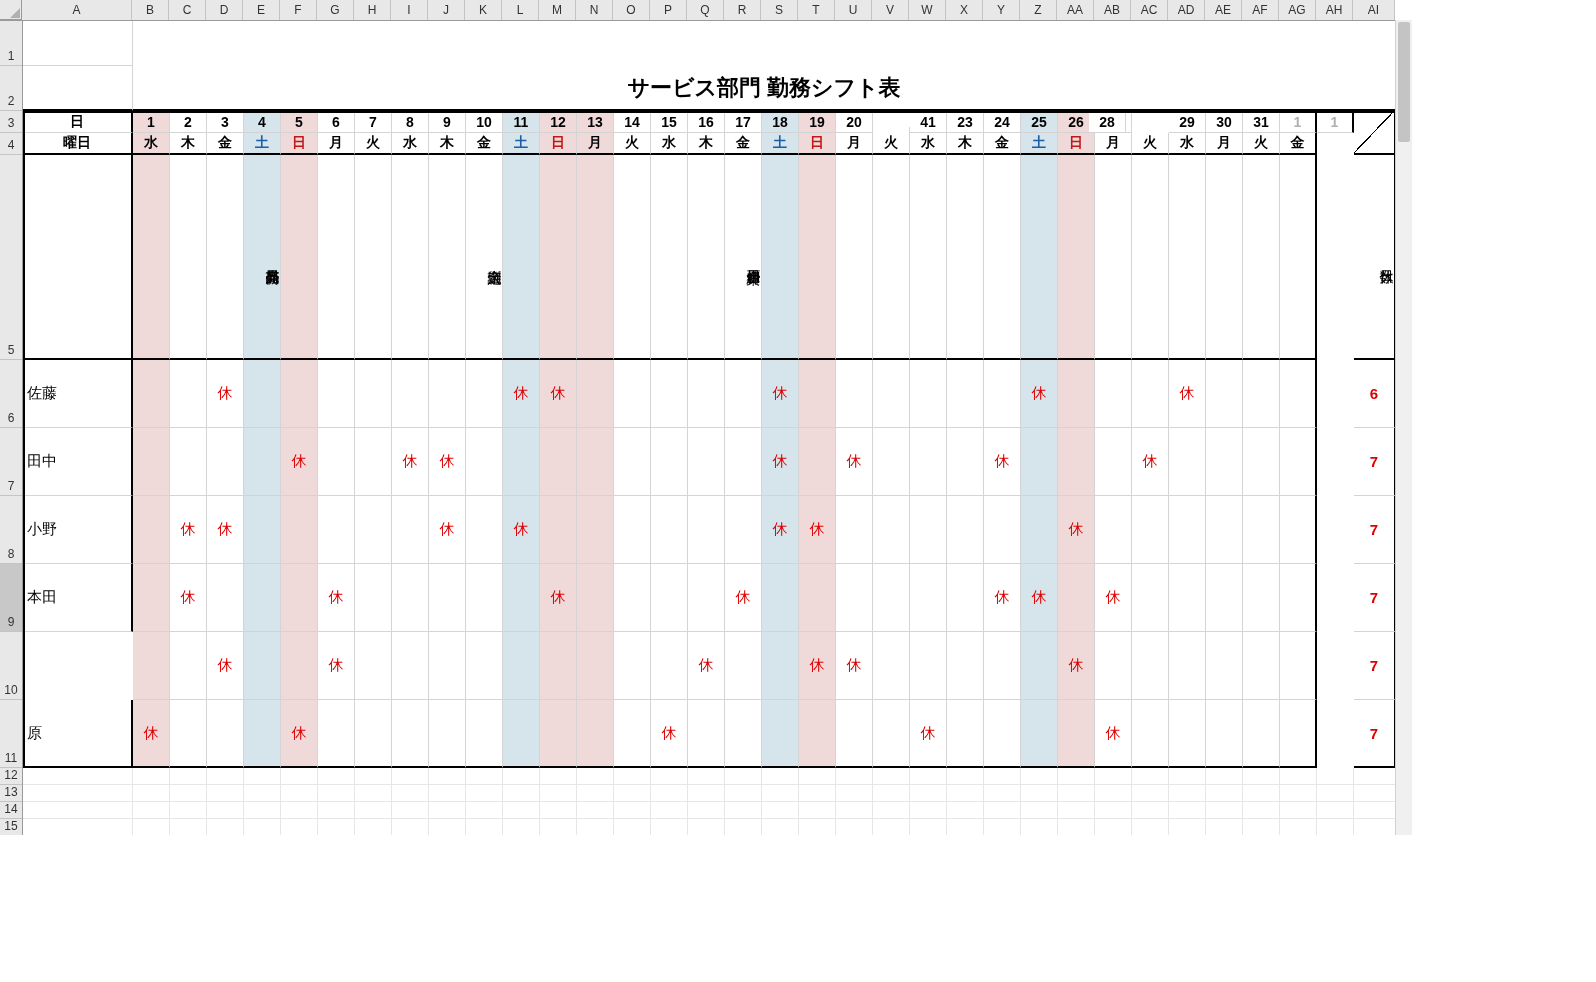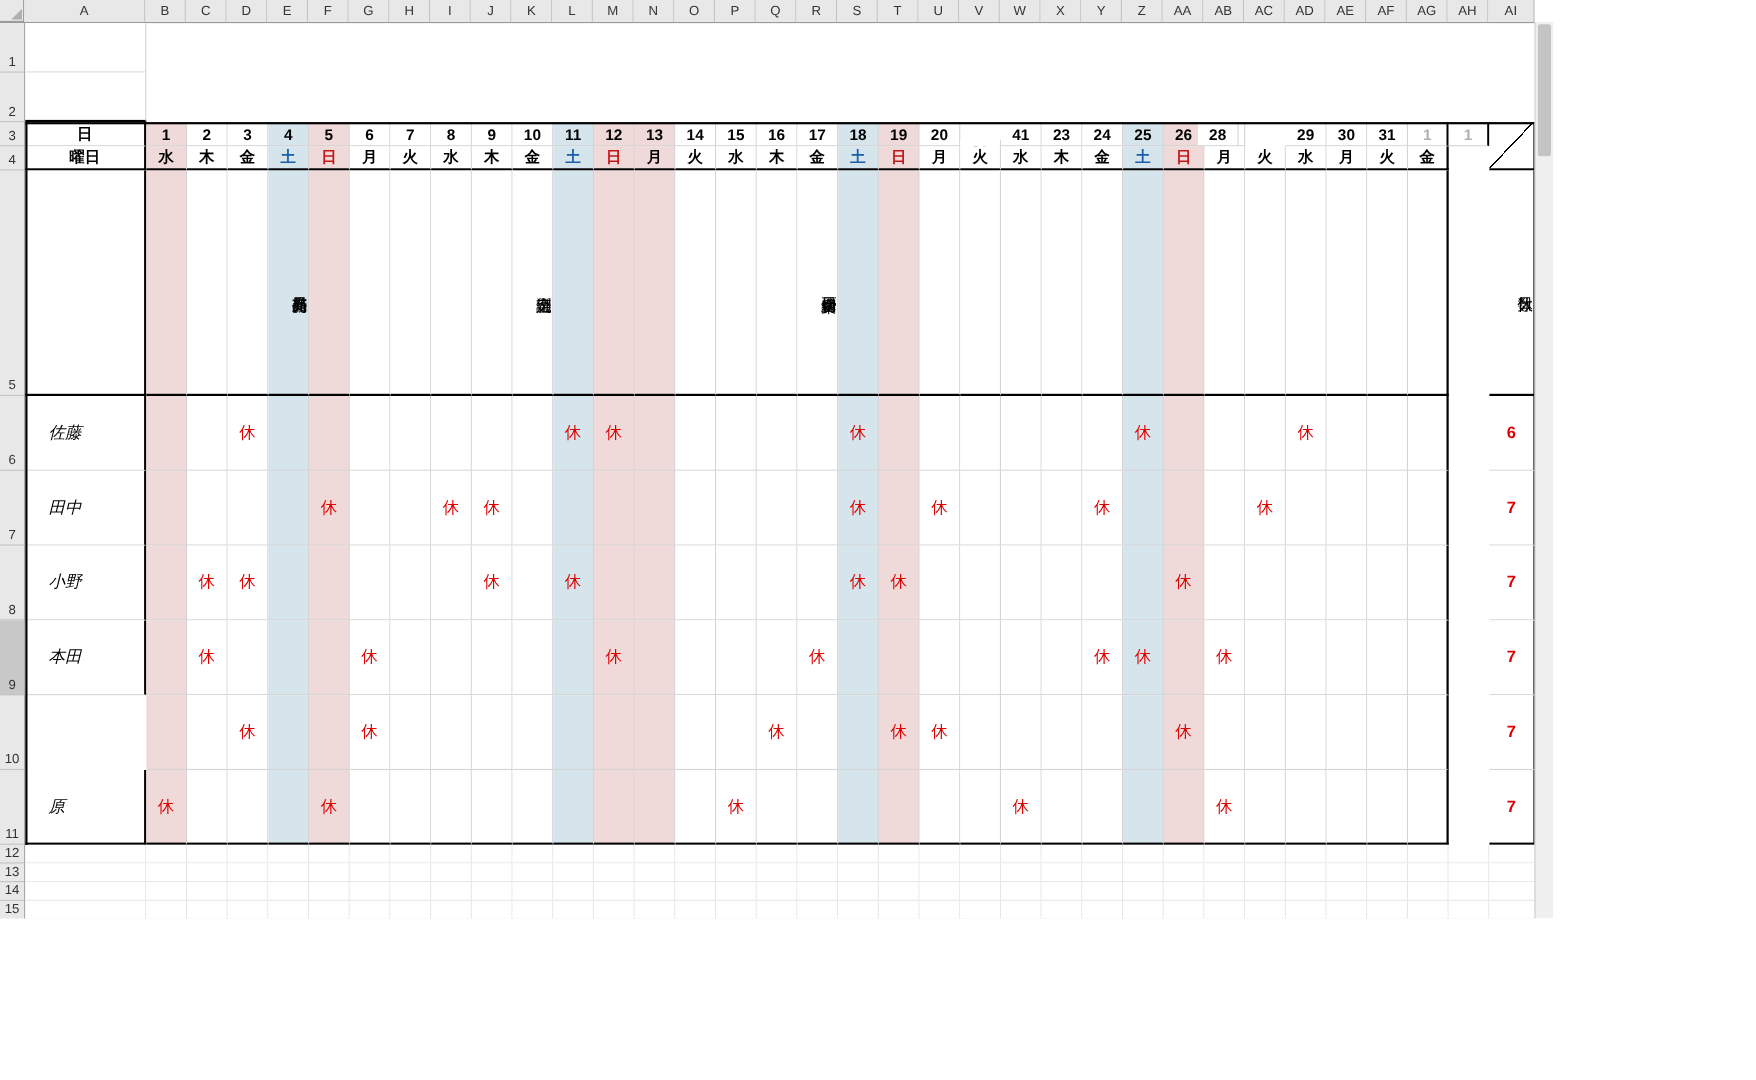--- a/index.html
+++ b/index.html
@@ -11,21 +11,21 @@
   .ch { height: 20px; border-right: 1px solid #c4c4c4; display:flex; align-items:center; justify-content:center; font-size: 12px; color:#333; background:#e8e8e8; }
   
   .row-wrap { display:flex; }
   .row-headers { display:flex; flex-direction:column; background:#e8e8e8; border-right:1px solid #9a9a9a; }
   .rh { width:22px; border-bottom:1px solid #c4c4c4; display:flex; align-items:flex-end; justify-content:center; font-size:12px; color:#333; padding-bottom:2px; }
   .rh.sel { background:#c8c8c8; }
   
   .grid { position:relative; }
   .gcell { position:absolute; border-right:1px solid #d4d4d4; border-bottom:1px solid #d4d4d4; display:flex; align-items:center; justify-content:center; font-size:14px; background:#fff; }
   .lbl { justify-content:center; font-weight:bold; font-size:14px; }
-  .name { justify-content:flex-start; padding-left:21px; font-size:15px;font-style:italic; }
+  .name { justify-content:flex-start; padding-left:4px; font-size:15px; }
   .vtext { writing-mode: vertical-rl; text-orientation: upright; align-items:flex-start; justify-content:center; padding-top:4px; font-size:14px; line-height:1.1; }
   .title1 { font-size:22px; font-weight:bold; }
   .title2 { font-size:22px; font-weight:bold; }
   .hol { color:#d00; font-size:15px; }
   .cnt { color:#d00; font-weight:bold; font-size:15px; }
   .sat { color:#1a5fa8; }
   .sun { color:#c01818; }
   .bg-pink { background:#f0d9d9 !important; }
   .bg-blue { background:#d6e4ec !important; }
   .b-thick-b { border-bottom:2px solid #000 !important; }
@@ -96,20 +96,21 @@
         <div class="rh" style="height: 68px;">10</div>
         <div class="rh" style="height: 68px;">11</div>
         <div class="rh" style="height: 17px;">12</div>
         <div class="rh" style="height: 17px;">13</div>
         <div class="rh" style="height: 17px;">14</div>
         <div class="rh" style="height: 17px;">15</div>
       </div>
     <div class="grid" id="grid" style="width: 1373px; height: 815px;">
         <div class="gcell " style="left: 0px; top: 0px; width: 110px; height: 45px;"></div>
         <div class="gcell b-thick-b" style="left: 0px; top: 45px; width: 110px; height: 45px;"></div>
+        <div class="gcell title2 b-thick-b" style="left: 110px; top: 45px; width: 1263px; height: 45px;">サービス部門 勤務シフト表</div>
         <div class="gcell lbl b-thick-r" style="left: 0px; top: 90px; width: 110px; height: 22px;">日</div>
         <div class="gcell lbl bg-pink" style="left: 110px; top: 90px; width: 37px; height: 22px;">1</div>
         <div class="gcell lbl " style="left: 147px; top: 90px; width: 37px; height: 22px;">2</div>
         <div class="gcell lbl " style="left: 184px; top: 90px; width: 37px; height: 22px;">3</div>
         <div class="gcell lbl bg-blue" style="left: 221px; top: 90px; width: 37px; height: 22px;">4</div>
         <div class="gcell lbl bg-pink" style="left: 258px; top: 90px; width: 37px; height: 22px;">5</div>
         <div class="gcell lbl " style="left: 295px; top: 90px; width: 37px; height: 22px;">6</div>
         <div class="gcell lbl " style="left: 332px; top: 90px; width: 37px; height: 22px;">7</div>
         <div class="gcell lbl " style="left: 369px; top: 90px; width: 37px; height: 22px;">8</div>
         <div class="gcell lbl " style="left: 406px; top: 90px; width: 37px; height: 22px;">9</div>

